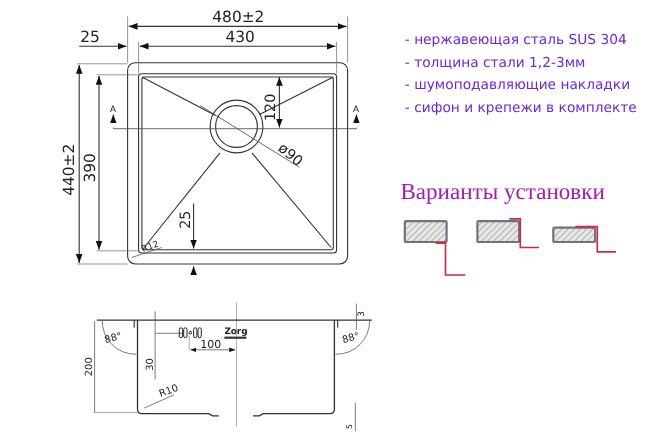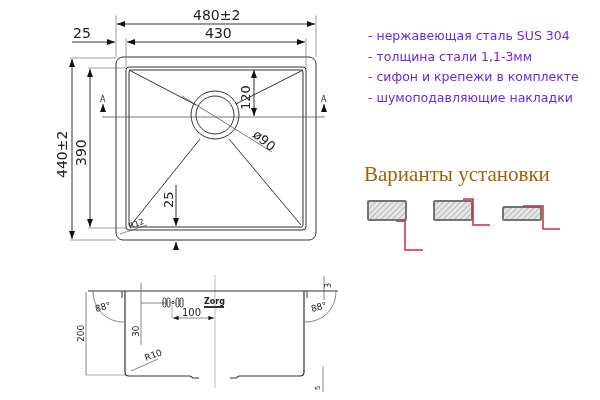--- a/index.html
+++ b/index.html
@@ -1,21 +1,21 @@
 <!DOCTYPE html>
 <html><head>
 <meta charset="utf-8">
 <style>
   html, body { margin:0; padding:0; background:#ffffff; }
   body { width:600px; height:400px; position:relative; overflow:hidden; font-family:"Liberation Sans", sans-serif; }
   svg { position:absolute; left:0; top:0; }
   .dim { font-family:"DejaVu Sans", sans-serif; fill:#222; }
   .spec { position:absolute; left:368px; top:26px; font-family:"DejaVu Sans", sans-serif; font-size:12.5px; color:#6d28d9; line-height:20.5px; }
   .spec div { white-space:nowrap; }
-  .variants-title { position:absolute; left:364px; top:162px; font-family:"Liberation Serif", serif; font-size:21px; color:#a16207; white-space:nowrap; }
+  .variants-title { position:absolute; left:364px; top:162px; font-family:"Liberation Serif", serif; font-size:21px; color:#a21caf; white-space:nowrap; }
 </style>
 </head>
 <body>
 
 <svg width="600" height="400" viewBox="0 0 600 400">
   <defs>
     <marker id="arr" markerWidth="8" markerHeight="6" refX="8" refY="3" orient="auto-start-reverse">
       <path d="M0,0 L8,3 L0,6 z" fill="#111"></path>
     </marker>
     <pattern id="hatch" width="4" height="4" patternUnits="userSpaceOnUse" patternTransform="rotate(45)">
@@ -141,18 +141,18 @@
     <polyline points="463,199 473,199 473,225 490,225" fill="none" stroke="#d4283c" stroke-width="1.5"></polyline>
   </g>
   <g>
     <rect x="503" y="207" width="38" height="13" fill="url(#hatch)" stroke="#6f747a" stroke-width="2" rx="1"></rect>
     <polyline points="523,206 543,206 543,229 560,229" fill="none" stroke="#d4283c" stroke-width="1.5"></polyline>
   </g>
 </svg>
 
 <div class="spec">
   <div>- нержавеющая сталь SUS 304</div>
-  <div>- толщина стали 1,1-3мм</div>
+  <div>- толщина стали 1,2-3мм</div>
+  <div>- шумоподавляющие накладки</div>
   <div>- сифон и крепежи в комплекте</div>
-  <div>- шумоподавляющие накладки</div>
 </div>
 
 <div class="variants-title">Варианты установки</div>
 
 </body></html>

